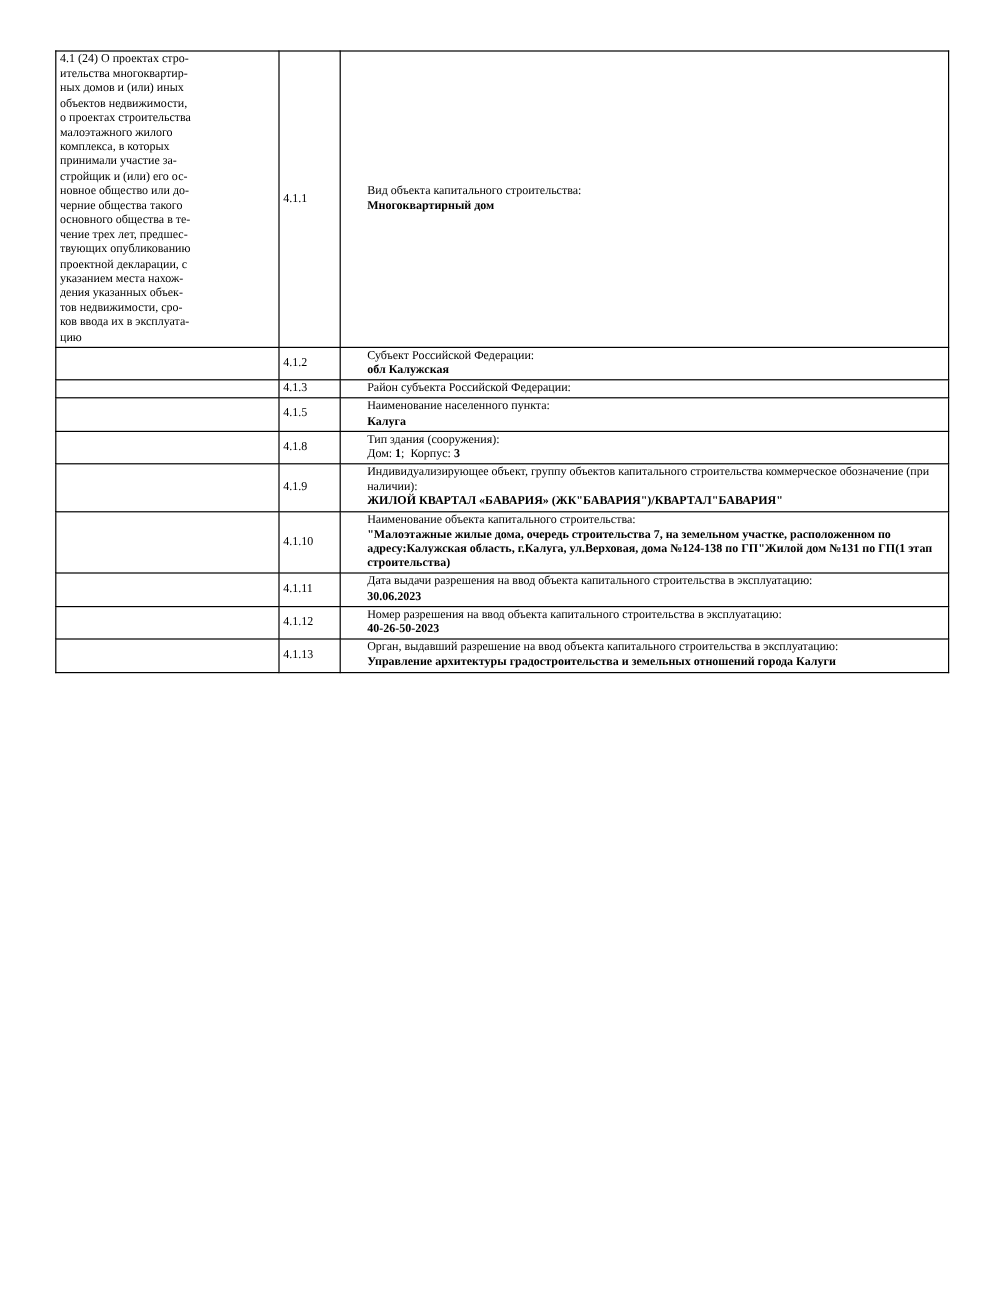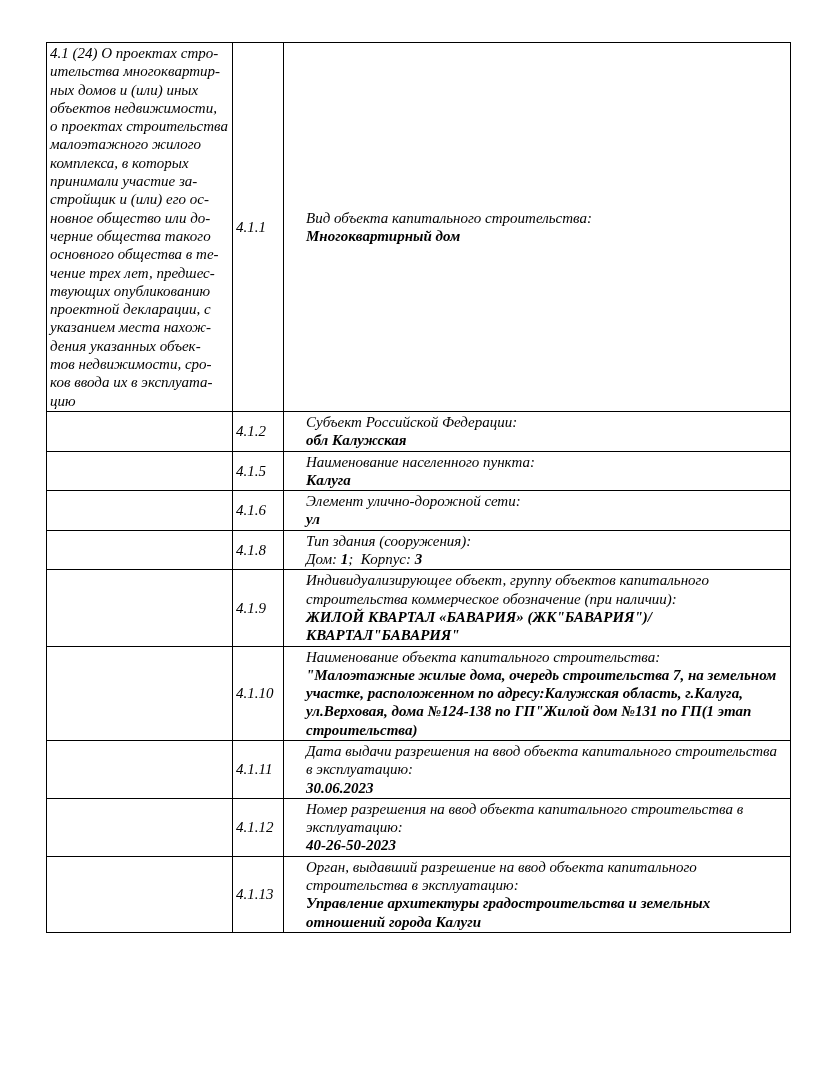--- a/index.html
+++ b/index.html
@@ -17,23 +17,22 @@
   .page {
     position: absolute;
     left: 46px;
     top: 42px;
     width: 744px;
   }
   table.decl {
     border-collapse: collapse;
     table-layout: fixed;
     width: 744px;
-    font-size: 15px;
+    font-size: 10px;
     line-height: 1.22;
-    font-style: italic;
   }
   table.decl td {
     border: 1px solid #000000;
     vertical-align: middle;
     padding: 1px 3px 1px 3px;
     overflow: hidden;
   }
   td.col-desc { width: 186px; }
   td.col-code { width: 51px;  }
   td.col-content { width: 507px; }
@@ -86,32 +85,31 @@
         <tr>
           <td class="col-desc"></td>
           <td class="col-code">4.1.2</td>
           <td class="col-content">
             <div><span>Субъект Российской Федерации:</span></div>
             <div><span class="b">обл Калужская</span></div>
           </td>
         </tr>
         <tr>
           <td class="col-desc"></td>
+          <td class="col-code">4.1.3</td>
+          <td class="col-content">
+            <div><span>Район субъекта Российской Федерации:</span></div>
+          </td>
+        </tr>
+        <tr>
+          <td class="col-desc"></td>
           <td class="col-code">4.1.5</td>
           <td class="col-content">
             <div><span>Наименование населенного пункта:</span></div>
             <div><span class="b">Калуга</span></div>
-          </td>
-        </tr>
-        <tr>
-          <td class="col-desc"></td>
-          <td class="col-code">4.1.6</td>
-          <td class="col-content">
-            <div><span>Элемент улично-дорожной сети:</span></div>
-            <div><span class="b">ул</span></div>
           </td>
         </tr>
         <tr>
           <td class="col-desc"></td>
           <td class="col-code">4.1.8</td>
           <td class="col-content">
             <div><span>Тип здания (сооружения):</span></div>
             <div><span>Дом: </span><span class="b">1</span><span>;  Корпус: </span><span class="b">3</span></div>
           </td>
         </tr>

